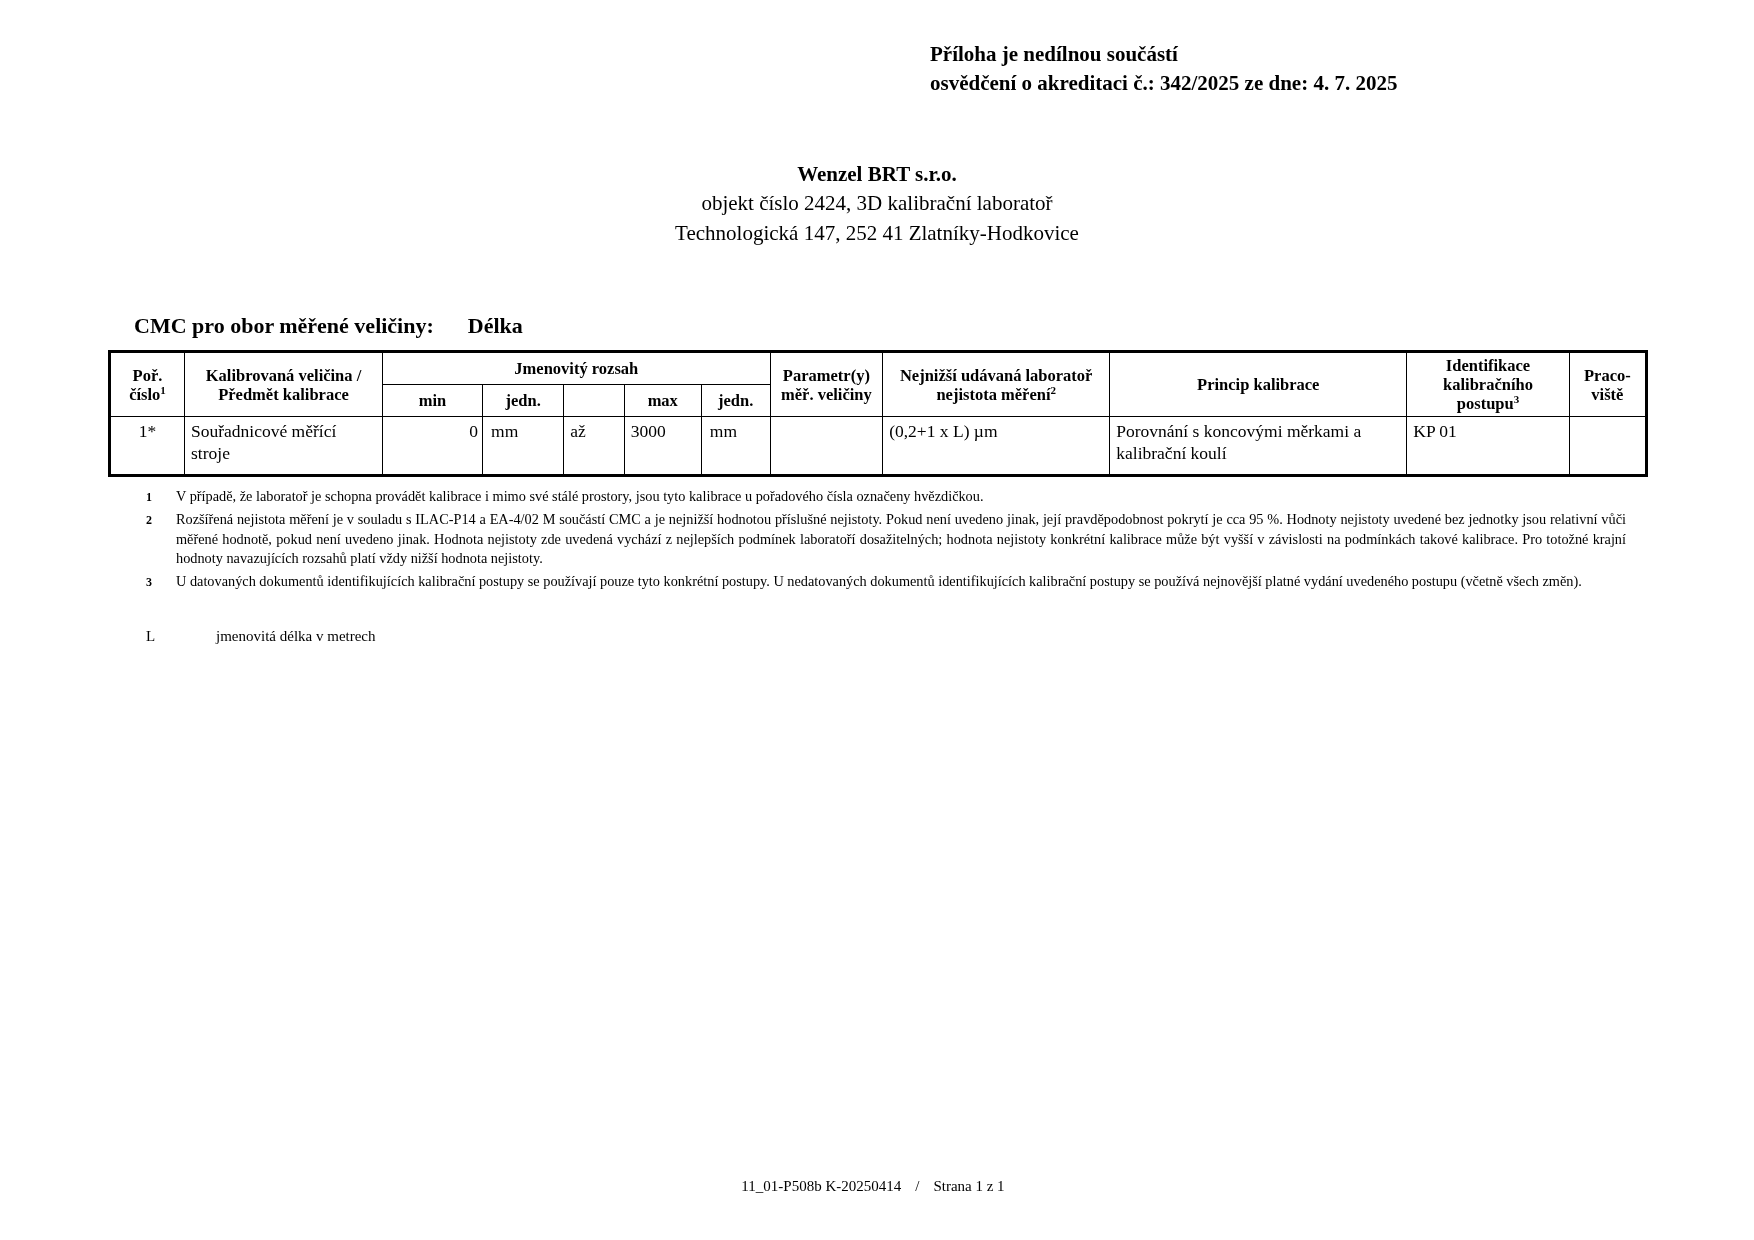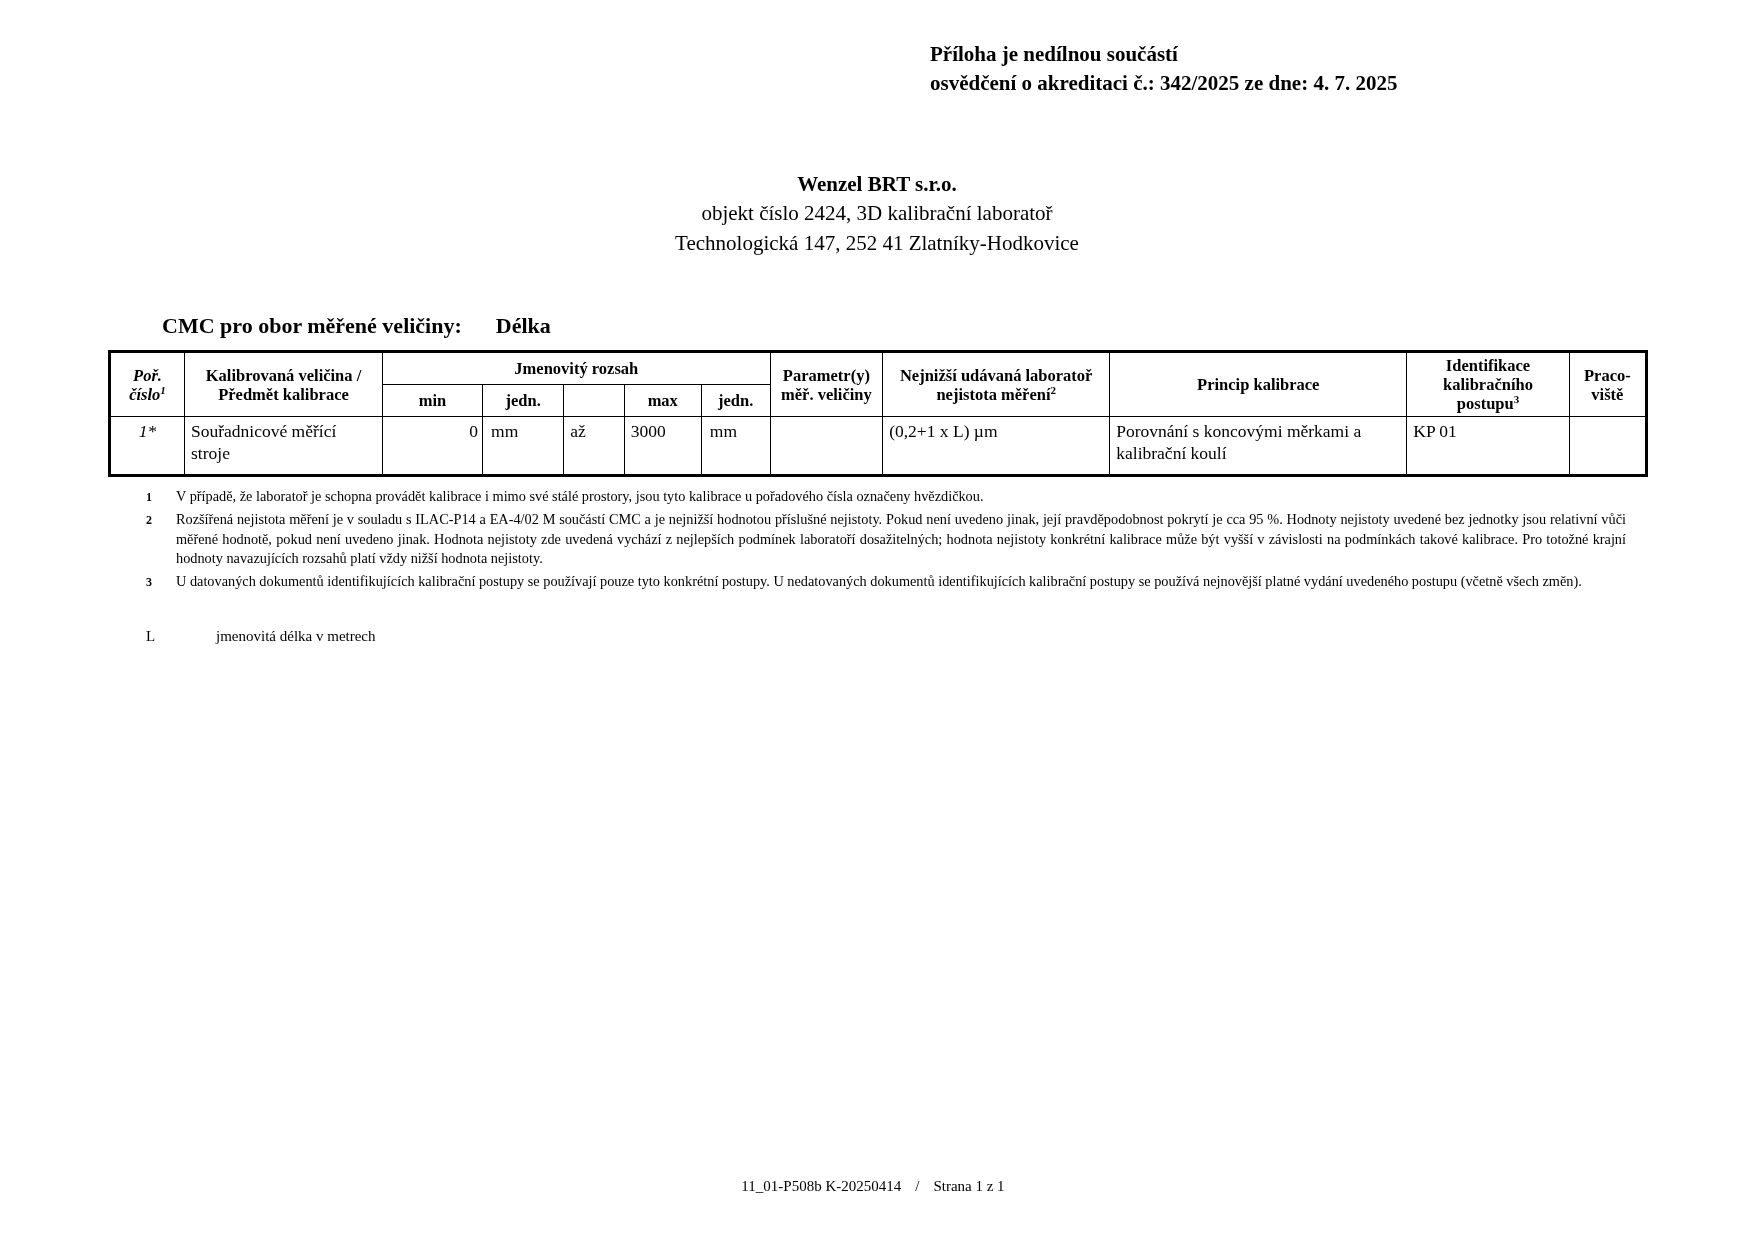--- a/index.html
+++ b/index.html
@@ -46,37 +46,36 @@
     white-space: nowrap;
   }
 
   
   .org-block {
     position: absolute;
     left: 0;
     top: 160px;
     width: 1754px;
     text-align: center;
-    margin-top: 10px;
   }
   .org-name {
     font-weight: bold;
     font-size: 21px;
     line-height: 28px;
   }
   .org-line {
     font-weight: normal;
     font-size: 21px;
     line-height: 30px;
   }
 
   
   .cmc-heading {
     position: absolute;
-    left: 162px;
+    left: 134px;
     top: 313px;
     font-weight: bold;
     font-size: 22px;
     white-space: nowrap;
   }
   .cmc-heading .cmc-value {
     display: inline-block;
     margin-left: 34px;
   }
 
@@ -101,21 +100,21 @@
     font-weight: normal;
   }
   table.cmc thead th {
     font-weight: bold;
     text-align: center;
     line-height: 19px;
     padding: 3px 4px;
   }
   .outer-top   { border-top-width: 3px !important; }
   .outer-bot   { border-bottom-width: 3px !important; }
-  .outer-left  { border-left-width: 3px !important; font-style: italic; }
+  .outer-left  { border-left-width: 3px !important; }
   .outer-right { border-right-width: 3px !important; }
 
   .hdr-sub {
     font-weight: bold;
     font-size: 16.5px;
     text-align: center;
   }
 
   
   table.cmc tbody td {

